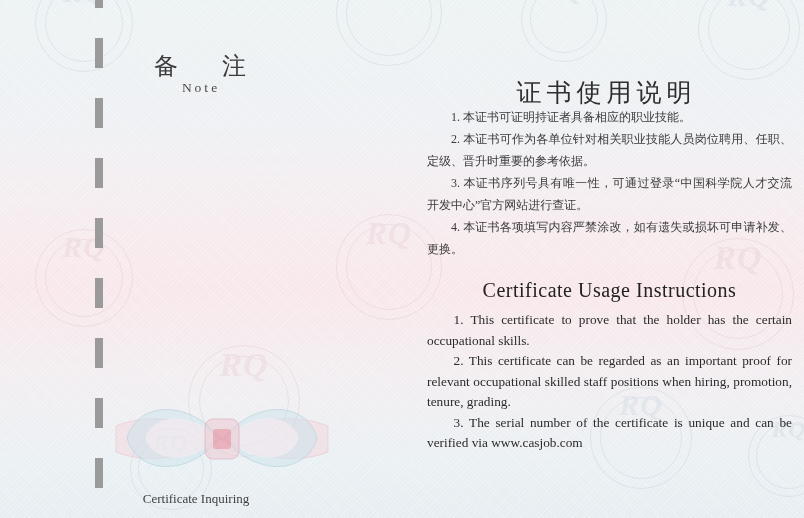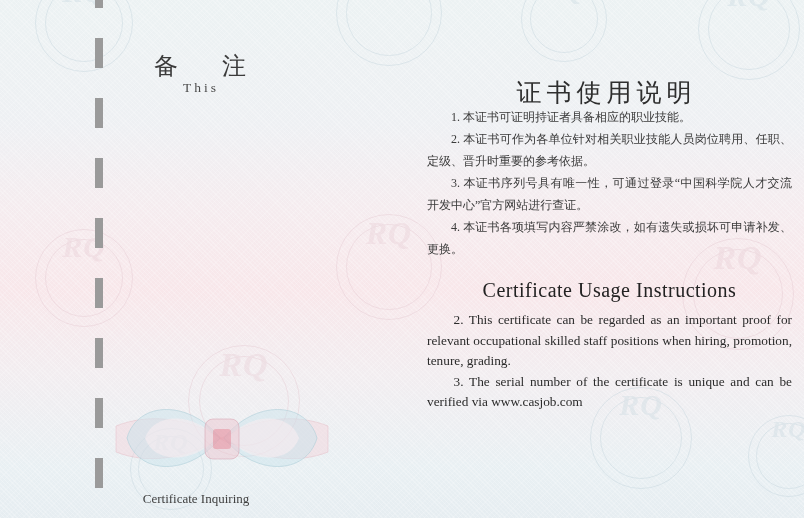--- a/index.html
+++ b/index.html
@@ -135,33 +135,34 @@
     <path d="M108,54 C78,16 26,16 15,54 C26,92 78,92 108,54 Z" fill="rgba(198,226,235,0.55)" stroke="rgba(160,198,210,0.6)" stroke-width="1"></path>
     <path d="M112,54 C142,16 194,16 205,54 C194,92 142,92 112,54 Z" fill="rgba(198,226,235,0.55)" stroke="rgba(160,198,210,0.6)" stroke-width="1"></path>
     <path d="M104,54 C82,28 42,28 33,54 C42,80 82,80 104,54 Z" fill="rgba(252,236,240,0.6)"></path>
     <path d="M116,54 C138,28 178,28 187,54 C178,80 138,80 116,54 Z" fill="rgba(252,236,240,0.6)"></path>
     <rect x="93" y="35" width="34" height="40" rx="8" fill="rgba(236,196,206,0.6)" stroke="rgba(212,152,166,0.6)" stroke-width="1"></rect>
     <rect x="101" y="45" width="18" height="20" rx="3" fill="rgba(224,98,118,0.45)"></rect>
   </svg>
 
   <div>
     <div class="note-title">备　注</div>
-    <div class="note-sub">This</div>
+    <div class="note-sub">Note</div>
     <div class="inquiry">
       <div class="en">Certificate Inquiring</div>
     </div>
   </div>
 
   <div>
     <div class="cn-title">证书使用说明</div>
     <div class="cn-block">
       <p>1. 本证书可证明持证者具备相应的职业技能。</p>
       <p>2. 本证书可作为各单位针对相关职业技能人员岗位聘用、任职、定级、晋升时重要的参考依据。</p>
       <p>3. 本证书序列号具有唯一性，可通过登录“中国科学院人才交流开发中心”官方网站进行查证。</p>
       <p>4. 本证书各项填写内容严禁涂改，如有遗失或损坏可申请补发、更换。</p>
     </div>
     <div class="en-title">Certificate Usage Instructions</div>
     <div class="en-block">
+      <p>1. This certificate to prove that the holder has the certain occupational skills.</p>
       <p>2. This certificate can be regarded as an important proof for relevant occupational skilled staff positions when hiring, promotion, tenure, grading.</p>
       <p>3. The serial number of the certificate is unique and can be verified via www.casjob.com</p>
     </div>
   </div>
 </div>
 
 </body></html>

